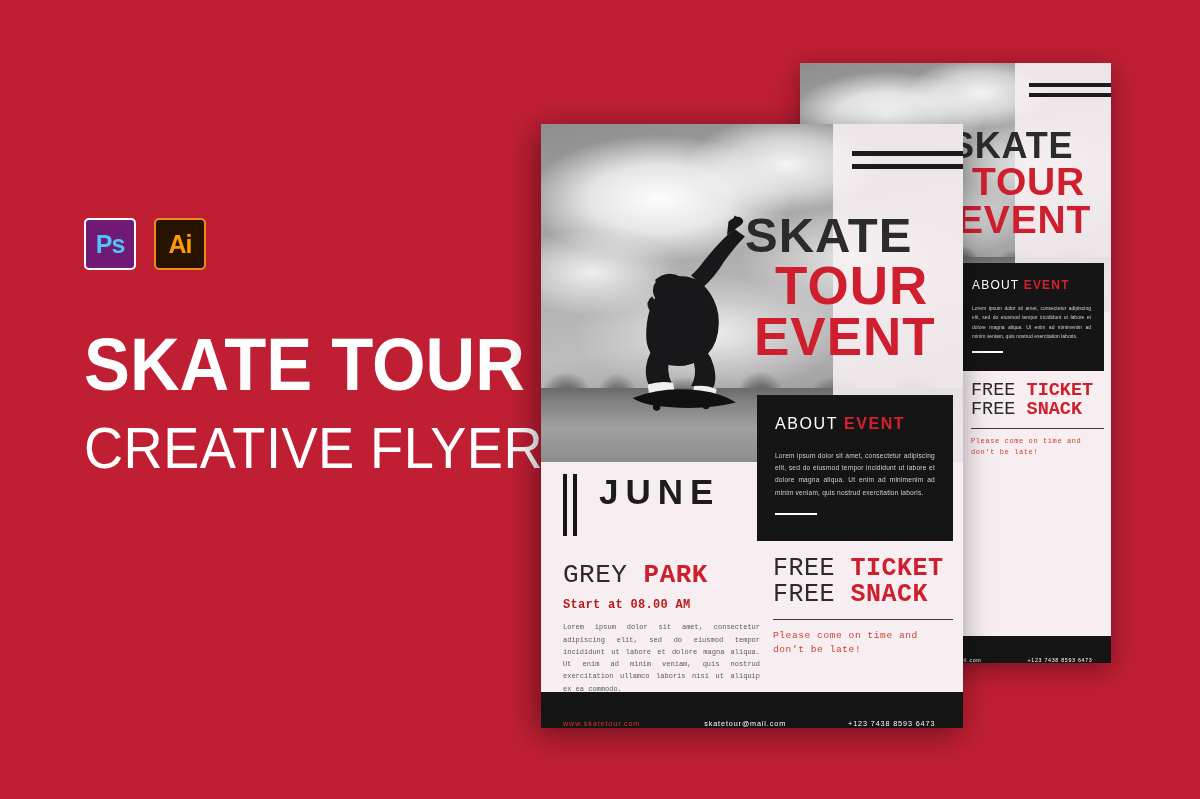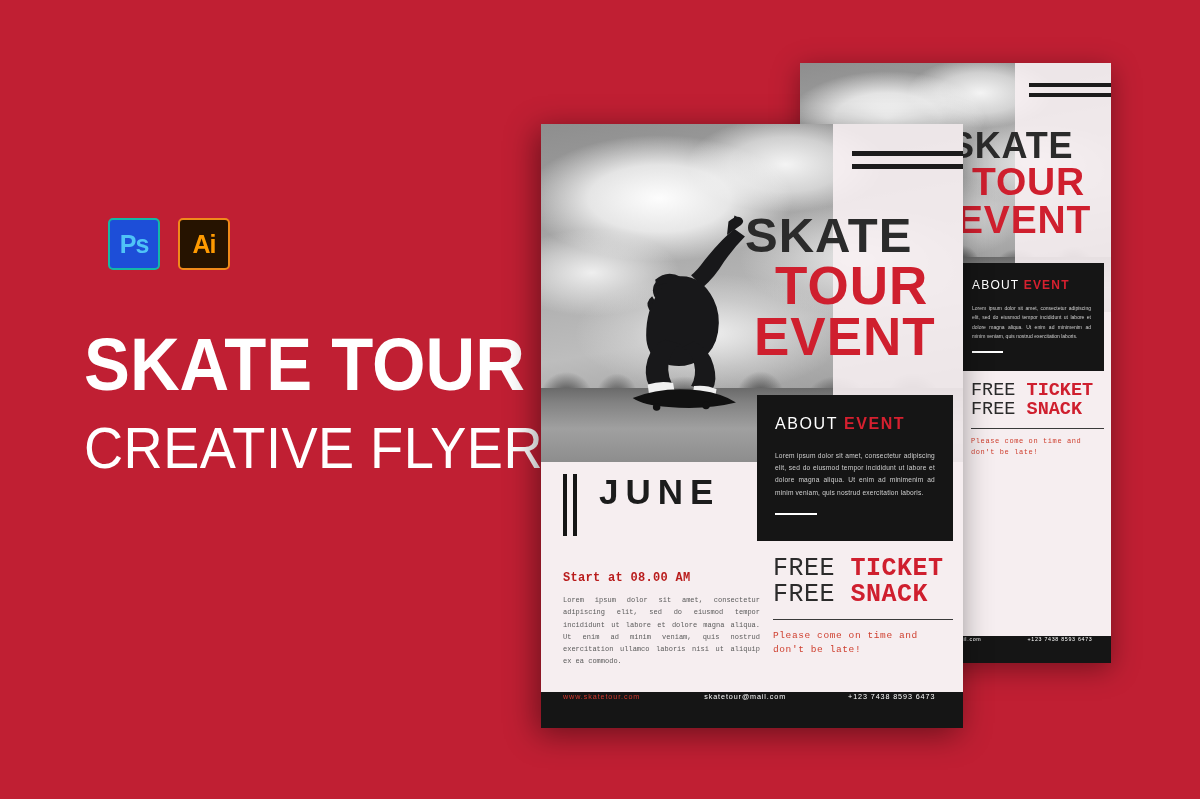--- a/index.html
+++ b/index.html
@@ -13,21 +13,21 @@
   
   .promo { position:absolute; left:84px; top:0; width:470px; height:799px; }
 
   .app-icons { position:absolute; left:0; top:218px; display:flex; gap:18px; }
   .app-icon {
     width:52px; height:52px; border-radius:5px;
     display:flex; align-items:center; justify-content:center;
     font-size:25px; font-weight:bold; letter-spacing:-1px;
     font-family:"Liberation Sans", sans-serif;
   }
-  .app-icon.ps { background:#1d4ed8; border:2px solid #14b8a6; color:#4fc3f7;margin-left:24px; }
+  .app-icon.ps { background:#701a75; border:2px solid #ffffff; color:#4fc3f7; }
   .app-icon.ai { background:#261300; border:2px solid #f08a1a; color:#ff9a00; }
 
   .promo-title {
     position:absolute; left:0; top:330px;
     color:#ffffff; font-size:74px; line-height:0.95;
     font-weight:bold; letter-spacing:0px;
     transform:scaleX(0.93); transform-origin:left center;
     white-space:nowrap;
   }
   .promo-subtitle {
@@ -121,21 +121,21 @@
   .col { position:absolute;font-family:Liberation Mono, monospace; }
   .col-head { line-height:1.05; }
   .col-head .lite { color:#2b2b2b; font-weight:normal; }
   .col-head .bold { color:#cf1f2e; font-weight:bold; }
   .col-sub { color:#b91c1c; font-weight:bold; }
   .col-body { color:#5b5b5b; line-height:1.75; text-align:justify; }
   .rule-dark { background:#3a3a3a; }
   .note { color:#cf4030; line-height:1.5; letter-spacing:0.6px; }
 
   
-  .foot { position:absolute; background:#151515; display:flex; align-items:flex-start; }
+  .foot { position:absolute; background:#151515; display:flex; align-items:flex-end; }
   .foot span { color:#ffffff; }
   .foot .web { color:#d6392e; }
 
   
   .front .photo { height:338px; }
   .front .panel-light { left:292px; right:0; }
   .front .hl-rules { left:311px; top:27px; width:116px; }
   .front .hl-rules i { height:5px; }
   .front .hl-rules i+i { margin-top:8px; }
   .front .headline.hl-skate { left:204px; top:89px; font-size:49px; letter-spacing:1px; }
@@ -353,20 +353,24 @@
 
   <div class="date-block">
     <div class="date-bars">
         <i></i>
         <i></i>
       </div>
     <div class="date-june">JUNE</div>
   </div>
 
   <div class="col left">
+    <div class="col-head">
+      <span class="lite">GREY</span>
+      <span class="bold">PARK</span>
+    </div>
     <div class="col-sub">Start at 08.00 AM</div>
     <div class="col-body">Lorem ipsum dolor sit amet, consectetur adipiscing elit, sed do eiusmod tempor incididunt ut labore et dolore magna aliqua. Ut enim ad minim veniam, quis nostrud exercitation ullamco laboris nisi ut aliquip ex ea commodo.</div>
   </div>
 
   <div class="col right">
     <div class="col-head">
       <span class="lite">FREE</span>
       <span class="bold">TICKET</span>
     </div>
     <div class="col-head">

